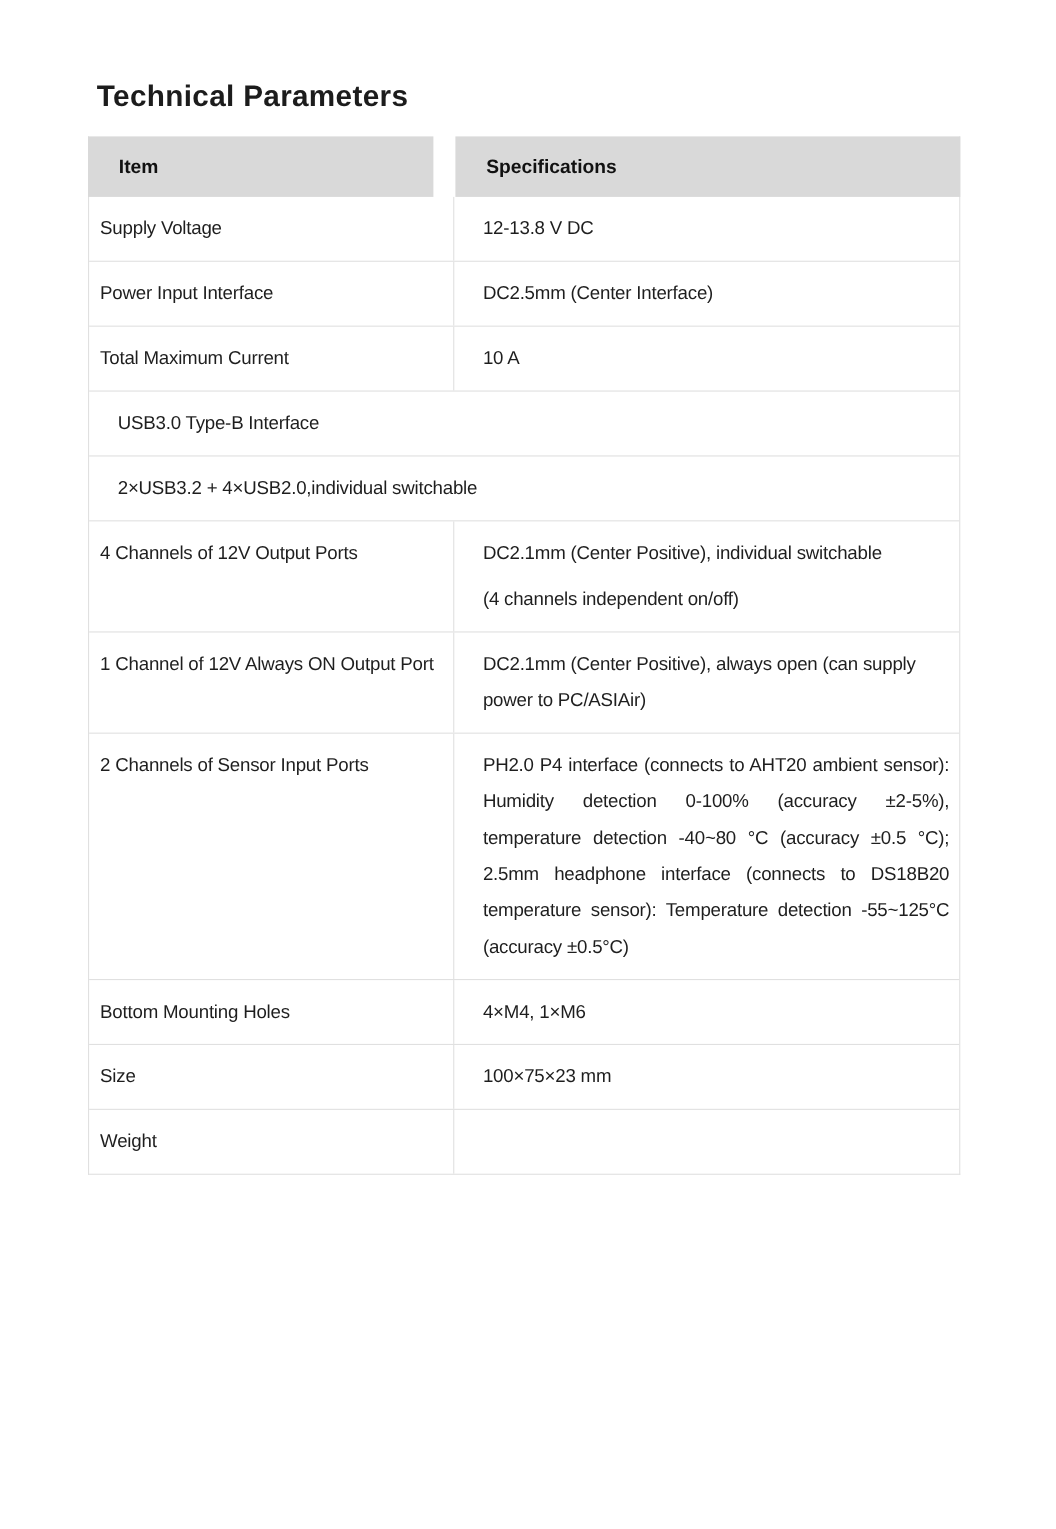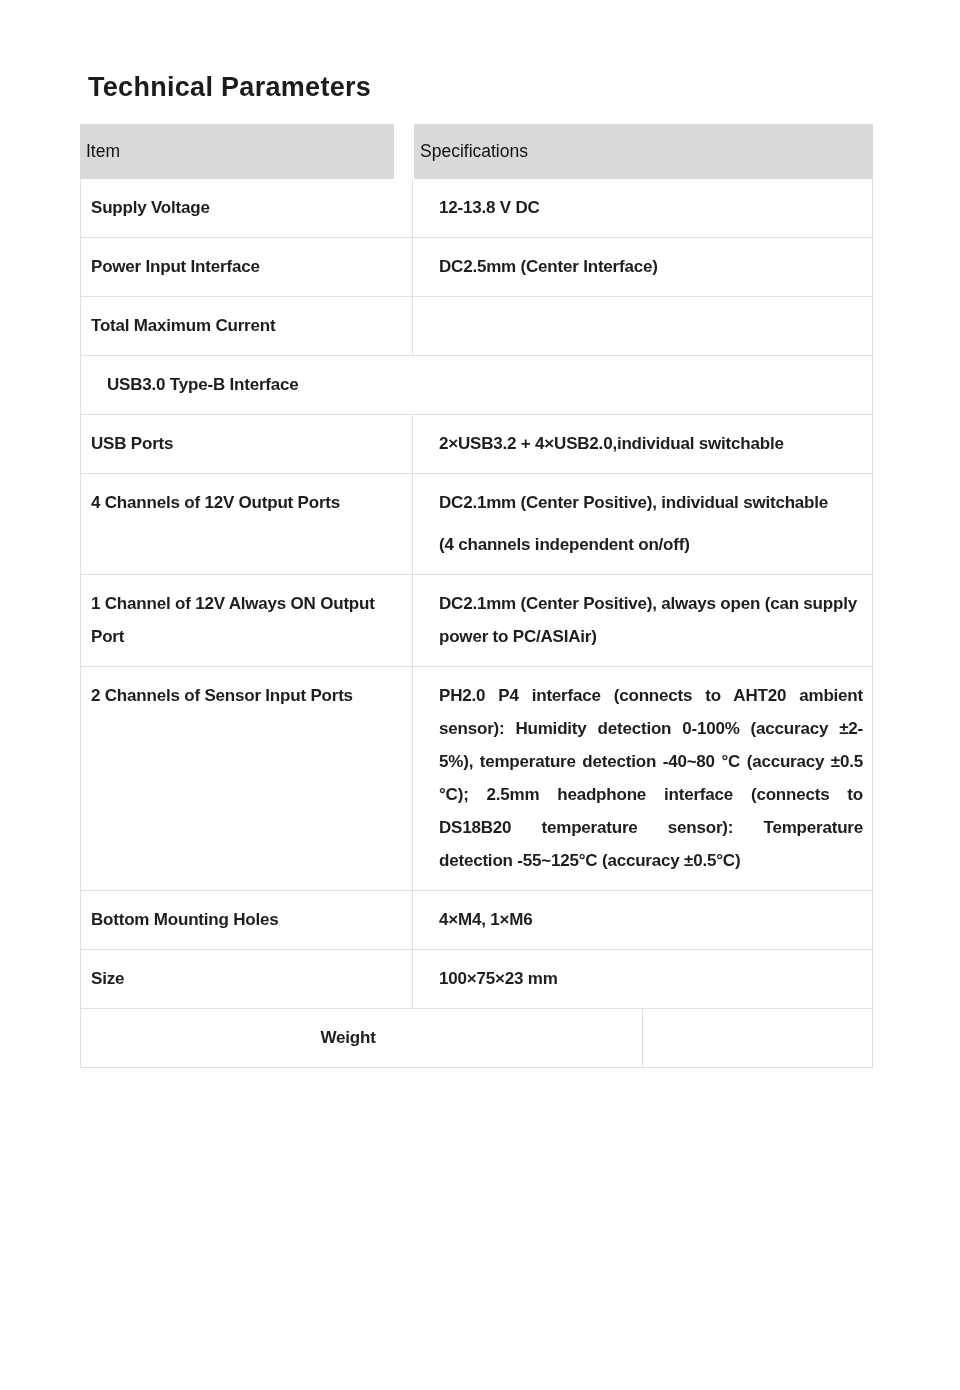--- a/index.html
+++ b/index.html
@@ -37,40 +37,39 @@
   .thead{
     display:flex;
     height:55px;
     margin:-1px;
     margin-bottom:0;
   }
   .th{
     background:var(--header-bg);
     display:flex;
     align-items:center;
-    padding-left:6px;
-    font-weight:400;
+    padding-left:28px;
+    font-weight:700;
     font-size:17.5px;
     letter-spacing:0;
     color:#111;
   }
   .th-item{width:314px;}
   .th-gap{width:20px;background:transparent;}
   .th-specs{flex:1;text-align:center;}
   
   .tr{
     display:flex;
     border-bottom:1px solid var(--border);
     min-height:58px;
   }
-  .tr:last-child{border-bottom:none;justify-content:center;}
+  .tr:last-child{border-bottom:none;}
   .td{
     padding:12px 9px 13px 10px;
     line-height:33px;
-    font-weight:bold;
   }
   .td-item{
     width:332px;
     border-right:1px solid var(--border);
     flex:none;
   }
   .td-specs{flex:1;}
   .td-specs p{margin:0 0 9px 16px;}
   .td-specs p:last-child{margin-bottom:0;}
   .tr.justify .td-specs p{text-align:justify;}
@@ -97,30 +96,32 @@
 
   <div class="tr">
     <div class="td td-item">Power Input Interface</div>
     <div class="td td-specs">
             <p>DC2.5mm (Center Interface)</p>
           </div>
   </div>
 
   <div class="tr">
     <div class="td td-item">Total Maximum Current</div>
+    <div class="td td-specs">
+            <p>10 A</p>
+          </div>
   </div>
 
   <div class="tr">
     <div class="td td-specs">
             <p>USB3.0 Type-B Interface</p>
           </div>
   </div>
 
   <div class="tr">
-    <div class="td td-item">USB Ports</div>
     <div class="td td-specs">
             <p>2×USB3.2 + 4×USB2.0,individual switchable</p>
           </div>
   </div>
 
   <div class="tr">
     <div class="td td-item">4 Channels of 12V Output Ports</div>
     <div class="td td-specs">
             <p>DC2.1mm (Center Positive), individual switchable</p>
             <p>(4 channels independent on/off)</p>

